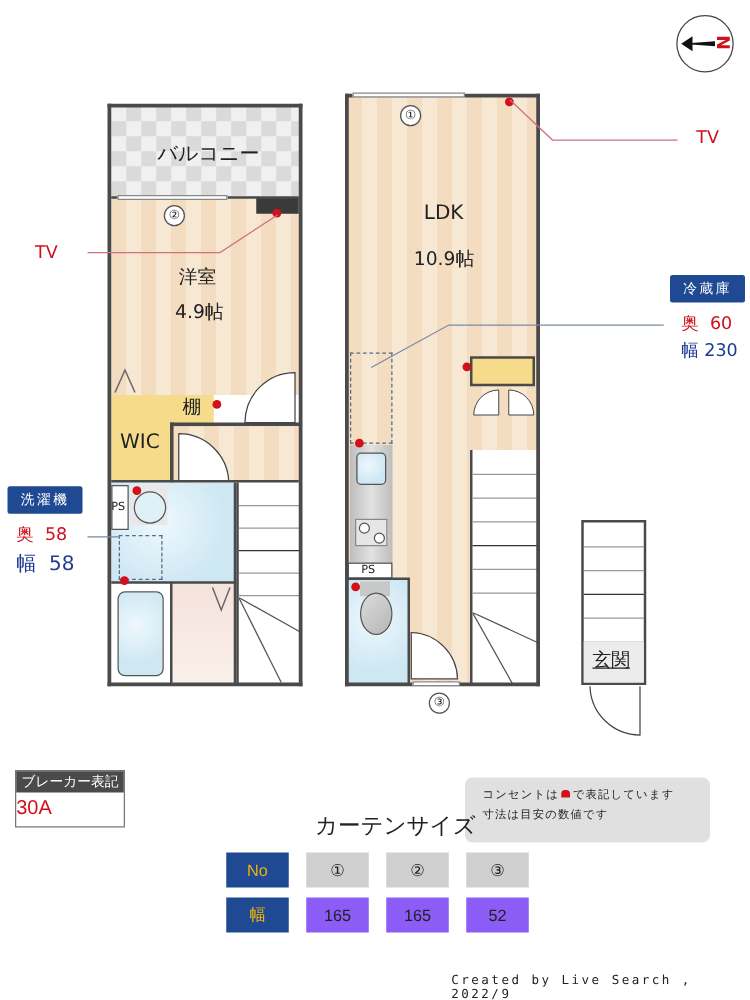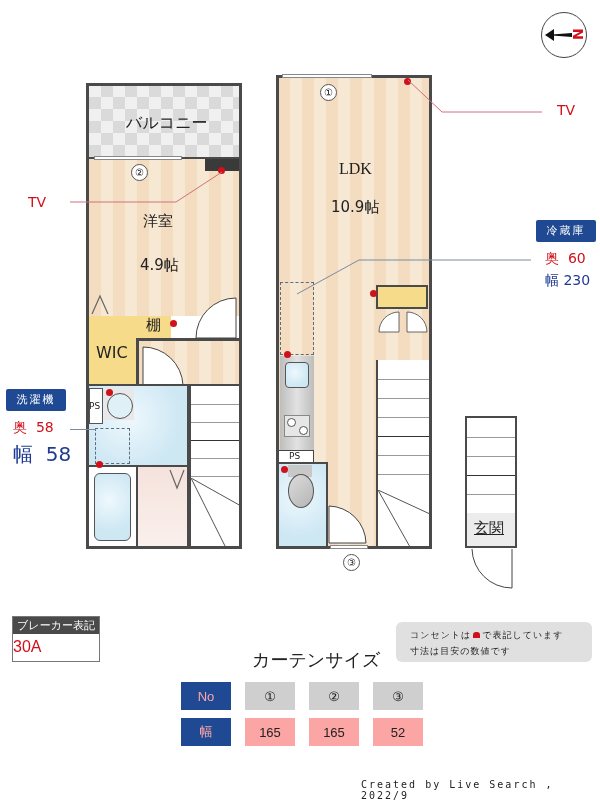--- a/index.html
+++ b/index.html
@@ -20,44 +20,44 @@
   .outlet{position:absolute;width:7px;height:7px;border-radius:50%;background:#d0101a;}
   .lbl{position:absolute;font-family:"DejaVu Sans",sans-serif;color:#222;}
   .circ{position:absolute;width:15px;height:15px;border:1px solid #555;border-radius:50%;background:#fff;font-size:10px;line-height:15px;text-align:center;font-family:"Liberation Sans",sans-serif;}
   .window{position:absolute;height:4px;background:#fff;border:1px solid #888;box-sizing:border-box;}
   .tag{position:absolute;background:#1f4a93;color:#fff;font-size:11px;text-align:center;border-radius:2px;letter-spacing:2px;}
   .red{color:#d0101a;}
   .navy{color:#1f3a93;}
   .dashed{position:absolute;border:1.5px dashed #5a6a80;box-sizing:border-box;}
   table.curtain{position:absolute;border-collapse:separate;border-spacing:14px 8px;}
   table.curtain td{width:48px;height:26px;text-align:center;font-size:13px;font-family:"Liberation Sans",sans-serif;}
-  td.hdr{background:#1f4a93;color:#fca5a5;}
+  td.hdr{background:#1f4a93;color:#eab308;}
   td.num{background:#cfcfcf;}
-  td.val{background:#fca5a5;}
+  td.val{background:#8b5cf6;}
 </style>
 </head>
 <body>
 
 <div class="abs" style="left:541px;top:12px;width:44px;height:44px;border:1px solid #444;border-radius:50%;">
   <svg width="44" height="44" class="abs" style="left:0;top:0;">
     <polygon points="3,22 30,20 30,24" fill="#111"></polygon>
     <polygon points="3,22 12,16 12,28" fill="#111"></polygon>
   </svg>
   <span class="abs red" style="left:30px;top:13px;font-size:14px;font-weight:bold;transform:rotate(90deg);">N</span>
 </div>
 
 <div>
 
   <div class="abs tile" style="left:89px;top:85px;width:150px;height:73px;"></div>
   <span class="lbl" style="left:126px;top:113px;font-size:16px;">バルコニー</span>
 
   <div class="abs wood" style="left:89px;top:158px;width:150px;height:158px;"></div>
   <div class="abs" style="left:205px;top:158px;width:34px;height:13px;background:#3a3a3a;"></div>
   <span class="lbl" style="left:143px;top:212px;font-size:15px;">洋室</span>
-  <span class="lbl" style="left:140px;top:256px;font-size:15px;">4.9帖</span>
+  <span class="lbl" style="left:140px;top:240px;font-size:15px;">4.9帖</span>
 
   <svg class="abs" style="left:90px;top:292px;" width="20" height="24">
       <polyline points="2,22 10,4 18,22" fill="none" stroke="#666" stroke-width="1.2"></polyline>
     </svg>
 
   <div class="abs yellow" style="left:89px;top:316px;width:82px;height:70px;"></div>
   <div class="wall" style="left:136px;top:338px;width:104px;height:3px;"></div>
   <div class="wall" style="left:136px;top:338px;width:3px;height:48px;"></div>
   <span class="lbl" style="left:96px;top:343px;font-size:16px;">WIC</span>
   <span class="lbl" style="left:146px;top:316px;font-size:15px;">棚</span>
@@ -116,28 +116,28 @@
 
 <span class="lbl red" style="left:28px;top:194px;font-size:14px;">TV</span>
 <svg class="abs" style="left:68px;top:168px;" width="160" height="40">
     <polyline points="2,34 108,34 154,4" fill="none" stroke="#d07080" stroke-width="1"></polyline>
   </svg>
 
 <div class="tag" style="left:6px;top:389px;width:60px;height:22px;line-height:22px;">洗濯機</div>
 <div class="lbl" style="left:13px;top:419px;font-size:14px;">
   <span class="red">奥</span>&nbsp;&nbsp;<span class="red">58</span>
 </div>
-<div class="lbl" style="left:13px;top:441px;font-size:20px;">
+<div class="lbl" style="left:13px;top:441px;font-size:16px;">
   <span class="navy">幅</span>&nbsp;&nbsp;<span class="navy">58</span>
 </div>
 <div class="abs" style="left:70px;top:429px;width:26px;height:1px;background:#7a8aa0;"></div>
 
 <div>
   <div class="abs wood" style="left:278px;top:77px;width:152px;height:470px;"></div>
-  <span class="lbl" style="left:339px;top:160px;font-size:16px;font-family:Liberation Serif, serif;">LDK</span>
+  <span class="lbl" style="left:339px;top:160px;font-size:16px;">LDK</span>
   <span class="lbl" style="left:331px;top:198px;font-size:15px;text-align:center;">10.9帖</span>
 
   <div class="dashed" style="left:280px;top:282px;width:34px;height:73px;"></div>
 
   <div class="abs" style="left:280px;top:356px;width:34px;height:94px;background:linear-gradient(90deg,#bdbdbd,#e2e2e2,#bdbdbd);"></div>
   <div class="abs blue" style="left:285px;top:362px;width:24px;height:26px;border:1px solid #555;border-radius:4px;box-sizing:border-box;"></div>
   <div class="abs" style="left:284px;top:415px;width:26px;height:22px;background:#e6e6e6;border:1px solid #888;box-sizing:border-box;"></div>
   <div class="abs" style="left:287px;top:418px;width:7px;height:7px;border-radius:50%;background:#fff;border:1px solid #555;"></div>
   <div class="abs" style="left:299px;top:426px;width:7px;height:7px;border-radius:50%;background:#fff;border:1px solid #555;"></div>
 
@@ -214,21 +214,21 @@
 <span class="lbl" style="left:474px;top:519px;font-size:15px;text-decoration:underline;">玄関</span>
 <svg class="abs" style="left:470px;top:548px;" width="48" height="42">
     <path d="M2,1 A40,40 0 0 0 42,40 L42,1" fill="none" stroke="#444" stroke-width="1"></path>
   </svg>
 
 <div class="abs" style="left:12px;top:616px;width:88px;height:46px;border:1px solid #777;box-sizing:border-box;">
   <div style="background:#4a4a4a;color:#fff;font-size:11px;text-align:center;height:17px;line-height:17px;">ブレーカー表記</div>
   <div class="red" style="text-align:left;font-size:16px;line-height:26px;font-family:'Liberation Sans',sans-serif;">30A</div>
 </div>
 
-<div class="abs" style="left:396px;top:622px;width:196px;height:40px;background:#e0e0e0;border-radius:6px;font-size:9px;letter-spacing:1px;">
+<div class="abs" style="left:372px;top:622px;width:196px;height:52px;background:#e0e0e0;border-radius:6px;font-size:9px;letter-spacing:1px;">
   <div style="position:absolute;left:14px;top:7px;">
     <span>コンセントは</span><span style="display:inline-block;width:7px;height:6px;background:#d0101a;border-radius:3px 3px 0 0;margin:0 2px;"></span><span>で表記しています</span>
   </div>
   <div style="position:absolute;left:14px;top:23px;">寸法は目安の数値です</div>
 </div>
 
 <span class="lbl" style="left:252px;top:648px;font-size:18px;">カーテンサイズ</span>
 <table class="curtain" style="left:167px;top:674px;">
   <tbody>
       <tr>

